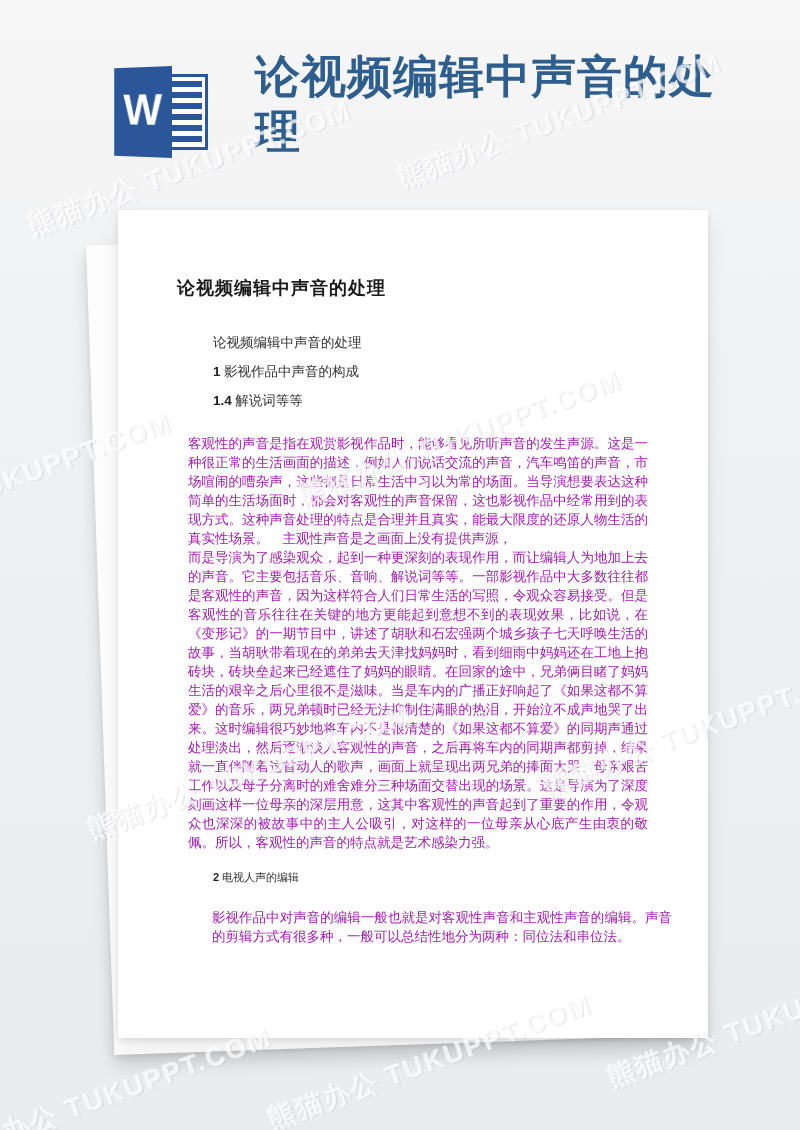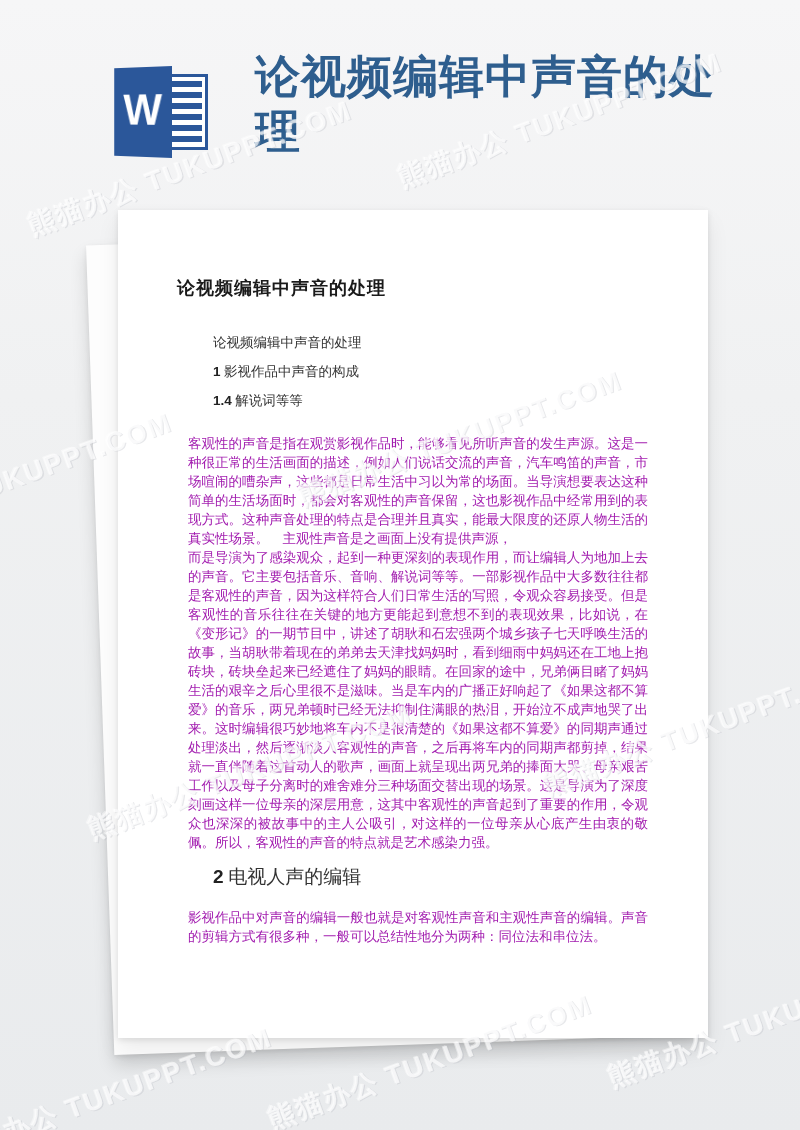--- a/index.html
+++ b/index.html
@@ -34,25 +34,25 @@
            background:#ffffff; box-sizing:border-box;
            padding:66px 60px 0 70px; overflow:hidden;
            box-shadow:0 2px 6px rgba(0,0,0,0.10), 0 12px 22px rgba(0,0,0,0.07); }
 
   
   .doc-title { margin:0 0 0 -11px; font-size:18px; line-height:24px; font-weight:bold;
                letter-spacing:1px; color:#1a1a1a; }
   .toc-line { margin:15px 0 0 25px; font-size:13.5px; line-height:14px; color:#333; }
   .toc-line.first { margin-top:36px; }
   .toc-num { font-family:"Liberation Sans","DejaVu Sans",sans-serif; font-weight:bold; color:#222; }
-  .sec-heading { margin:18px 0 0 25px; font-size:19px; line-height:14px; color:#333; }
+  .sec-heading { margin:18px 0 0 25px; font-size:11px; line-height:14px; color:#333; }
   .body-par { margin:0; font-size:13.5px; line-height:19px; color:#a21caf;
               text-align:justify; width:460px; }
   .body-par.start { margin-top:26px; }
-  .body-par.gap { margin-top:24px; }
+  .body-par.gap { margin-top:24px;margin-left:24px; }
   .body-par.gap2 { margin-top:22px; }
 
   
   .wm-layer { position:absolute; left:0; top:0; width:800px; height:1130px;
               z-index:5; pointer-events:none; }
   .wm { position:absolute; white-space:nowrap;
         font-family:"Liberation Sans","DejaVu Sans",sans-serif; font-weight:bold;
         font-size:27px; letter-spacing:2px;
         color:rgba(255,255,255,0.78);
         text-shadow:1px 1px 0 rgba(185,188,195,0.40), -1px -1px 0 rgba(255,255,255,0.55);

